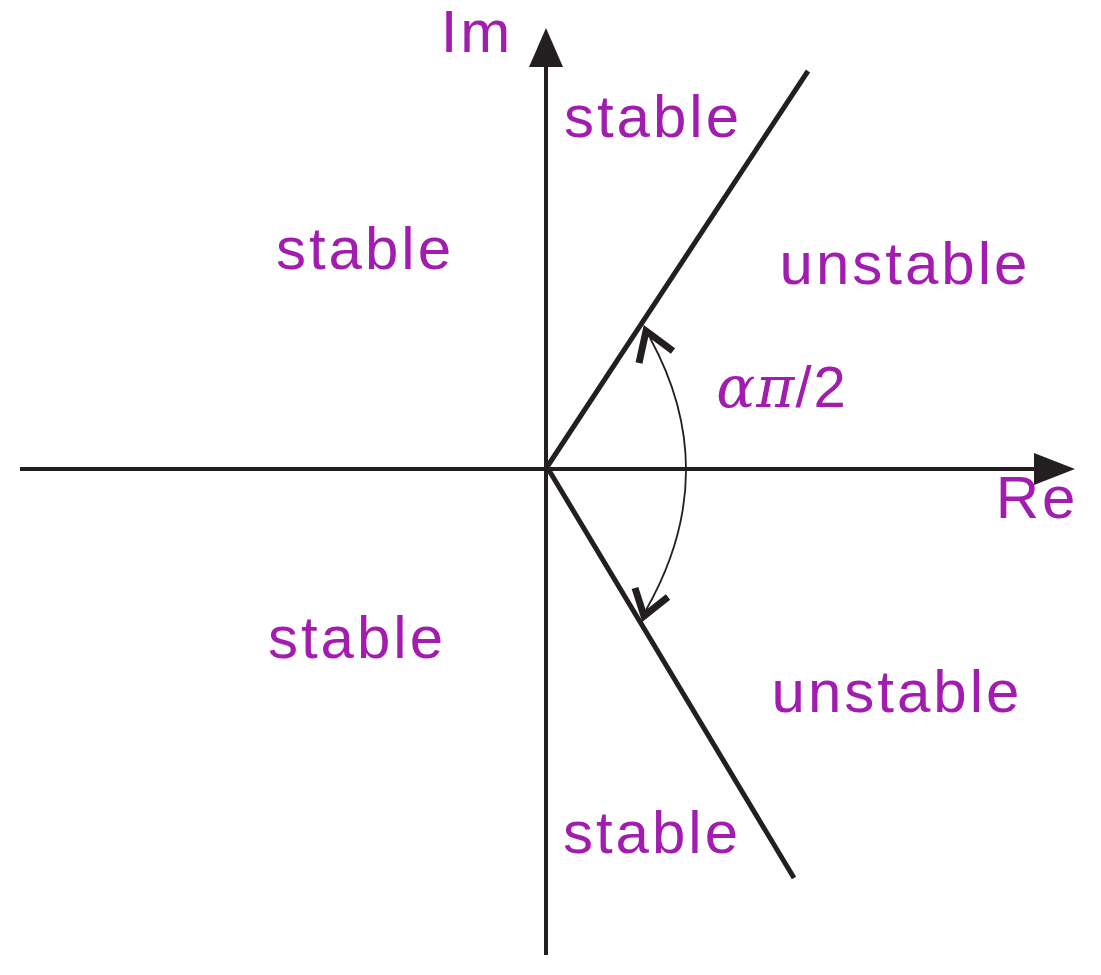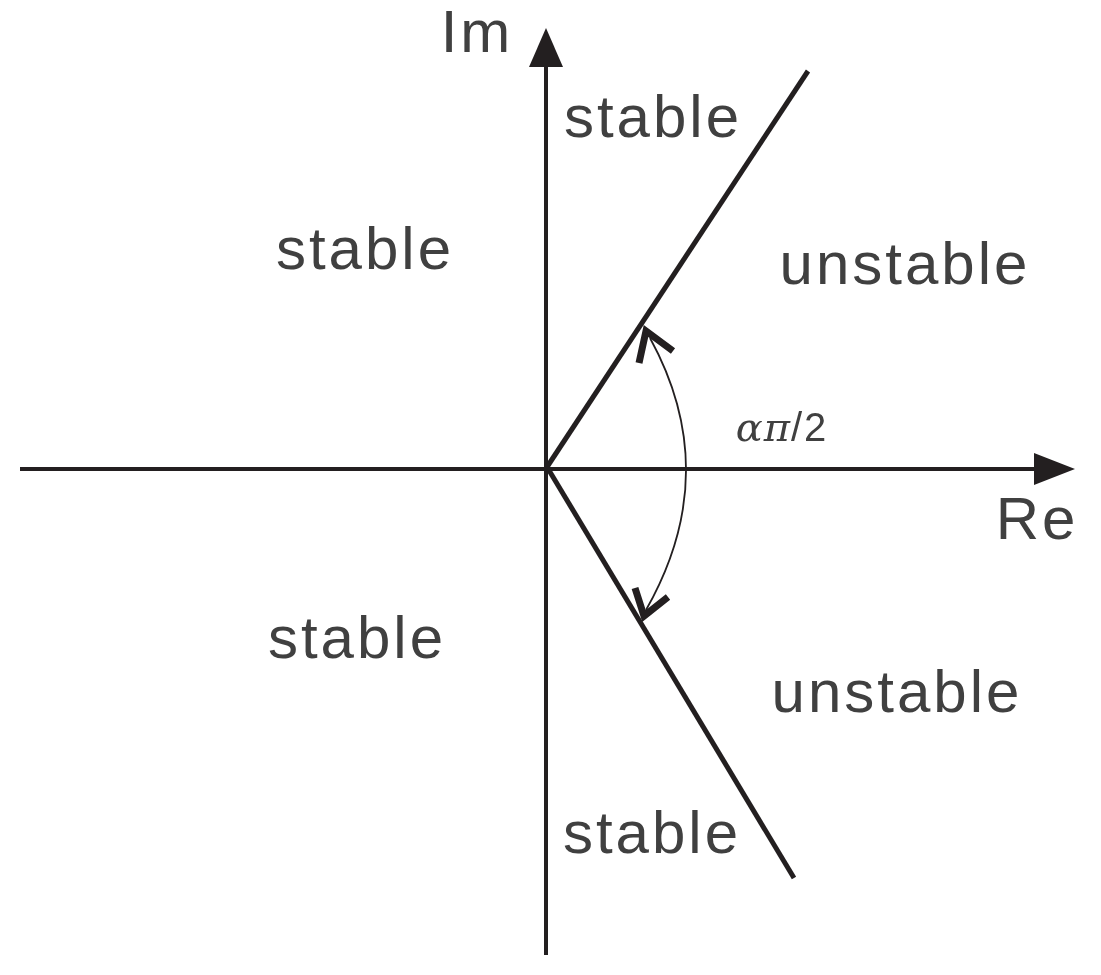--- a/index.html
+++ b/index.html
@@ -23,26 +23,25 @@
     left: 0;
     top: 0;
   }
   .label {
     position: absolute;
     transform: translate(-50%, -50%);
     font-size: 60px;
     letter-spacing: 3px;
     line-height: 1;
     white-space: nowrap;
-    color: #404040;
+    color: #a21caf;
   }
   .label.angle {
-    font-size: 40px;
+    font-size: 58px;
     letter-spacing: 2px;
-    margin-top: 40px;
   }
   .label .greek {
     font-family: "DejaVu Serif", serif;
     font-style: italic;
     letter-spacing: 1px;
   }
   .label .plain {
     font-family: "Liberation Sans", sans-serif;
     font-style: normal;
   }
@@ -76,21 +75,21 @@
 
     <line class="stroke" x1="547" y1="467" x2="808" y2="71" stroke-width="5"></line>
     <line class="stroke" x1="547" y1="467" x2="794" y2="878" stroke-width="5"></line>
 
     <path class="stroke" d="M 650,338 Q 724,473 646,610" stroke-width="1.8"></path>
     <polyline class="stroke" points="673,351 646,331 639,363" stroke-width="7"></polyline>
     <polyline class="stroke" points="635,588 644,616 668,597" stroke-width="7"></polyline>
   </svg>
 
   <div class="label" style="left:477px; top:32px">Im</div>
-  <div class="label" style="left:1037px; top:519px">Re</div>
+  <div class="label" style="left:1037px; top:498px">Re</div>
 
   <div class="label" style="left:653px; top:117px">stable</div>
   <div class="label" style="left:365px; top:249px">stable</div>
   <div class="label" style="left:905px; top:264px">unstable</div>
   <div class="label" style="left:357px; top:638px">stable</div>
   <div class="label" style="left:897px; top:692px">unstable</div>
   <div class="label" style="left:652px; top:833px">stable</div>
 
   <div class="label angle" style="left:782px; top:387px">
     <span class="greek">απ</span><span class="plain">/2</span>

